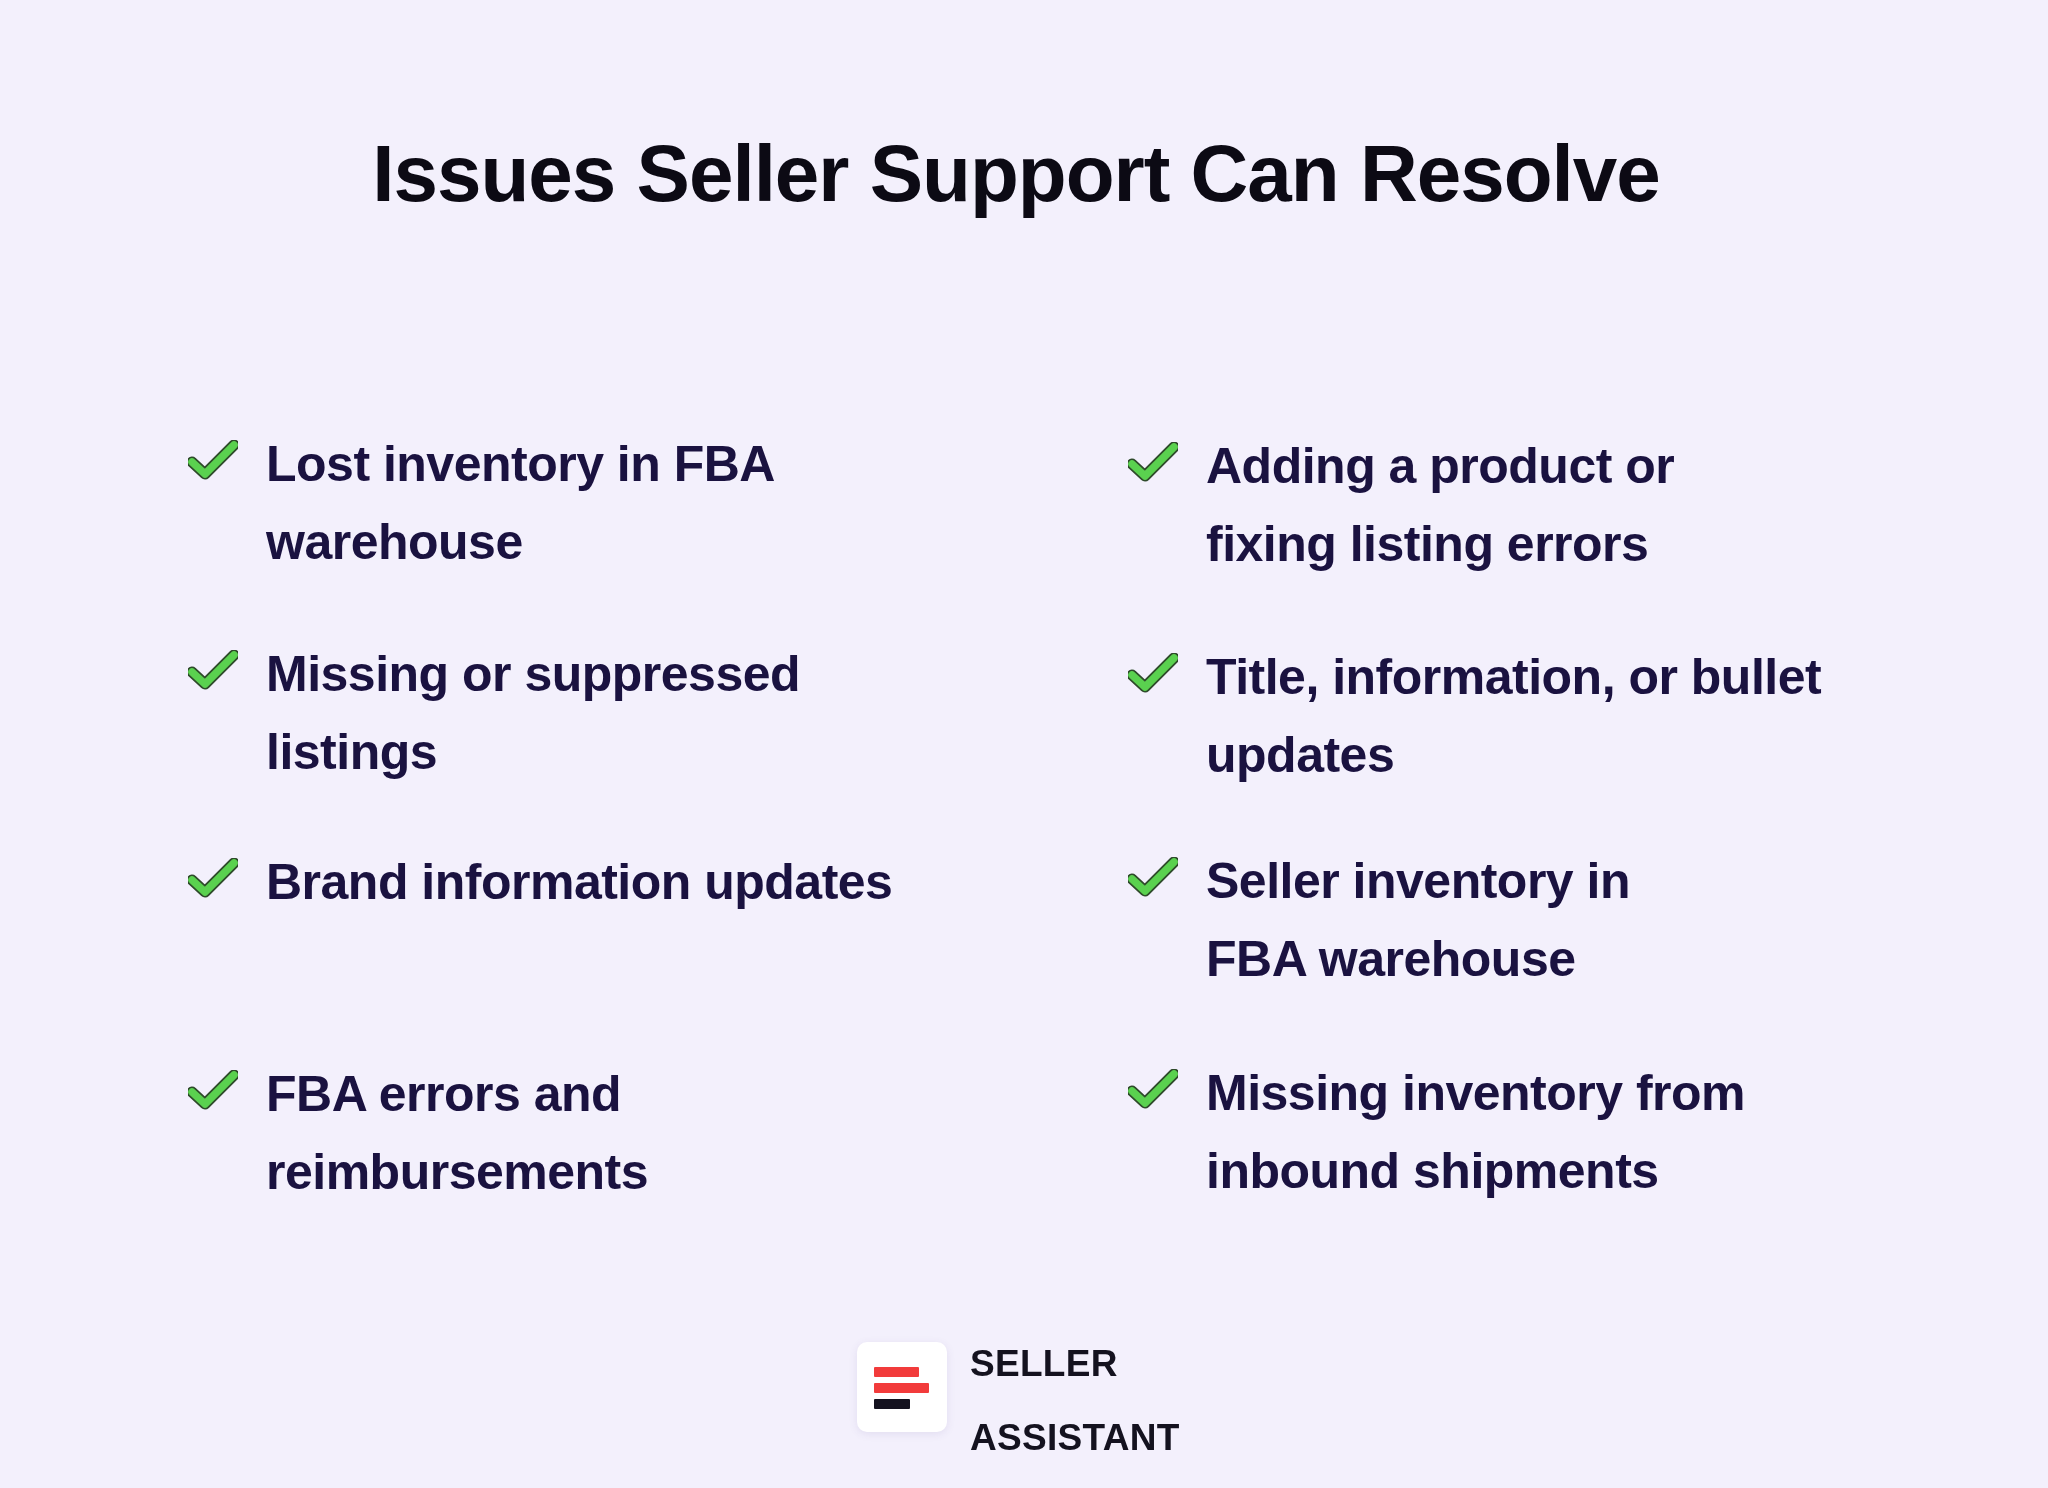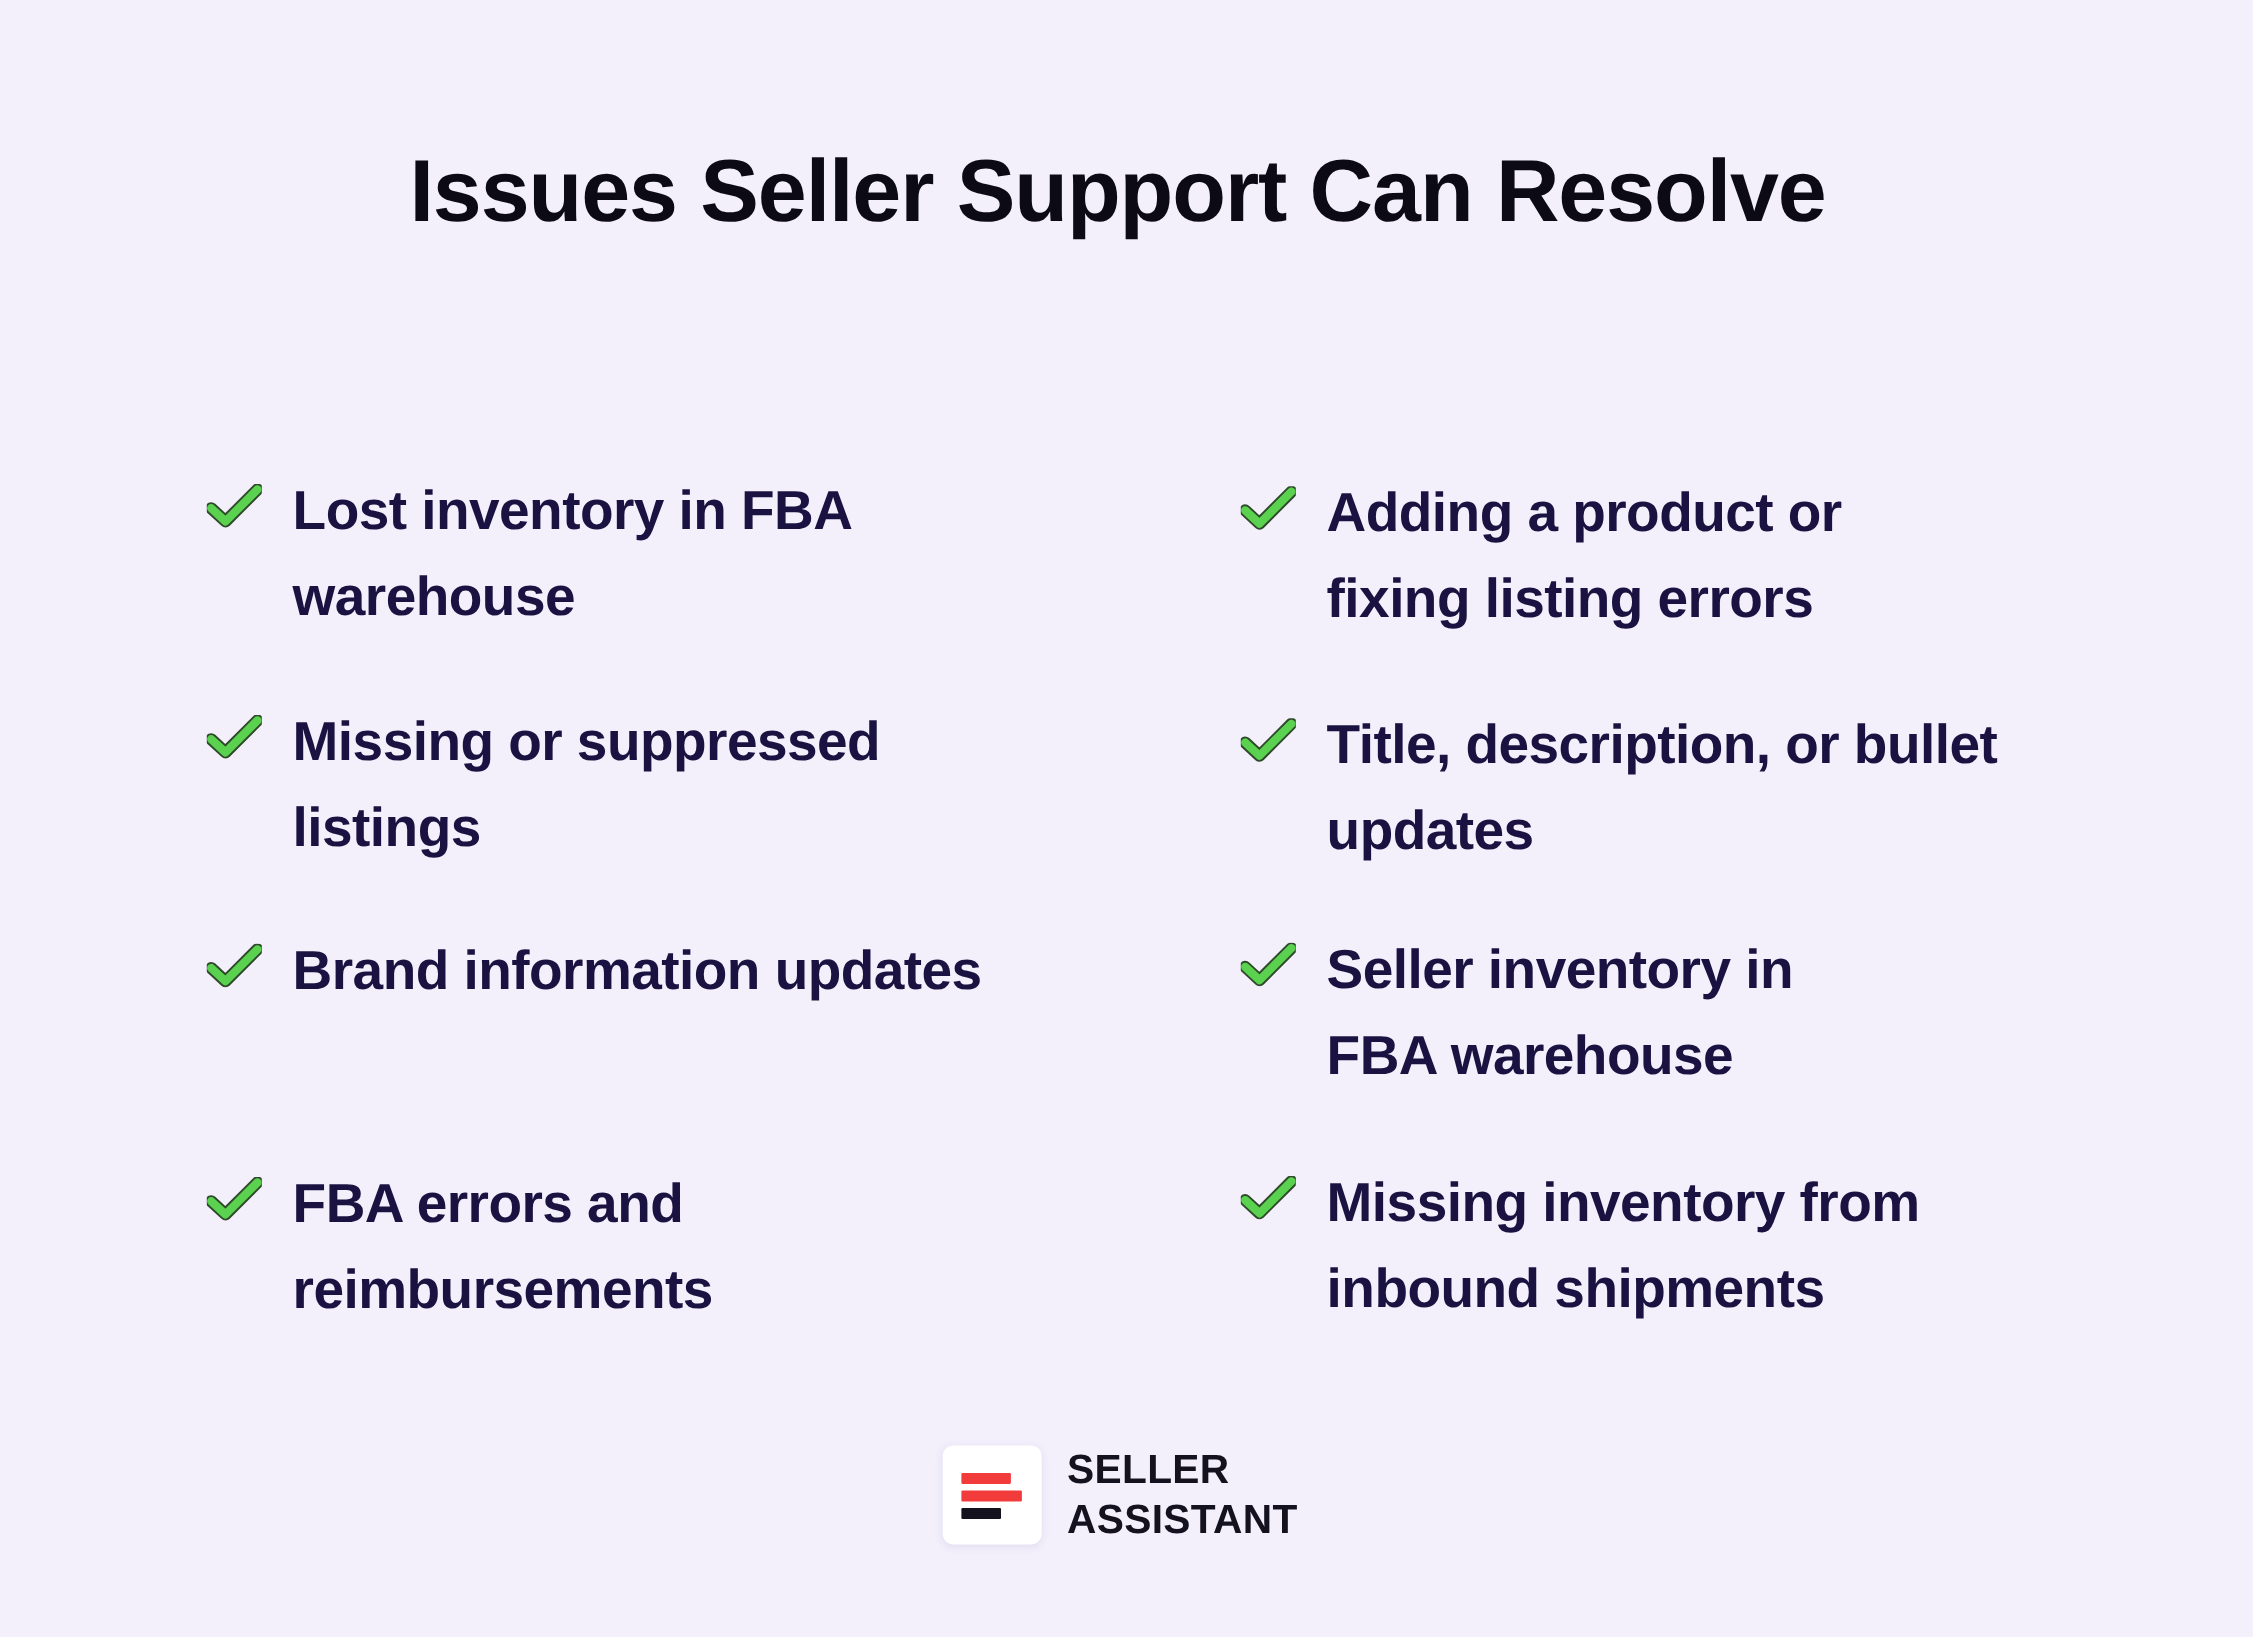--- a/index.html
+++ b/index.html
@@ -40,21 +40,21 @@
     }
     .bar { position: absolute; left: 17px; height: 10px; border-radius: 1px; }
     .bar1 { top: 25px; width: 45px; }
     .bar2 { top: 41px; width: 55px; }
     .bar3 { top: 57px; width: 36px; }
     .logo-text {
       margin-left: 23px;
       font-size: 37px; font-weight: bold; color: #14121f;
       line-height: 46px; letter-spacing: 0.3px;
     }
-    .logo-text div { display: block; }
+    .logo-text div { display: block; margin-top: 28px; }
   </style>
 </head>
 <body>
 
 <svg width="0" height="0" style="position:absolute">
   <defs>
     <symbol id="chk" viewBox="0 0 50 40">
       <path d="M4 22 L17 34 L46 5" fill="none" stroke="#2e4a2a" stroke-width="11" stroke-linecap="round" stroke-linejoin="round"></path>
       <path d="M4 22 L17 34 L46 5" fill="none" stroke="#5ad14f" stroke-width="7.5" stroke-linecap="round" stroke-linejoin="round"></path>
     </symbol>
@@ -95,21 +95,21 @@
   <svg class="check">
       <use href="#chk"></use>
     </svg>
   <div class="text">Adding a product or
 fixing listing errors</div>
 </div>
 <div class="item" style="left:1128px; top:651px;">
   <svg class="check">
       <use href="#chk"></use>
     </svg>
-  <div class="text">Title, description, or bullet
+  <div class="text">Title, information, or bullet
 updates</div>
 </div>
 <div class="item" style="left:1128px; top:855px;">
   <svg class="check">
       <use href="#chk"></use>
     </svg>
   <div class="text">Seller inventory in
 FBA warehouse</div>
 </div>
 <div class="item" style="left:1128px; top:1067px;">

